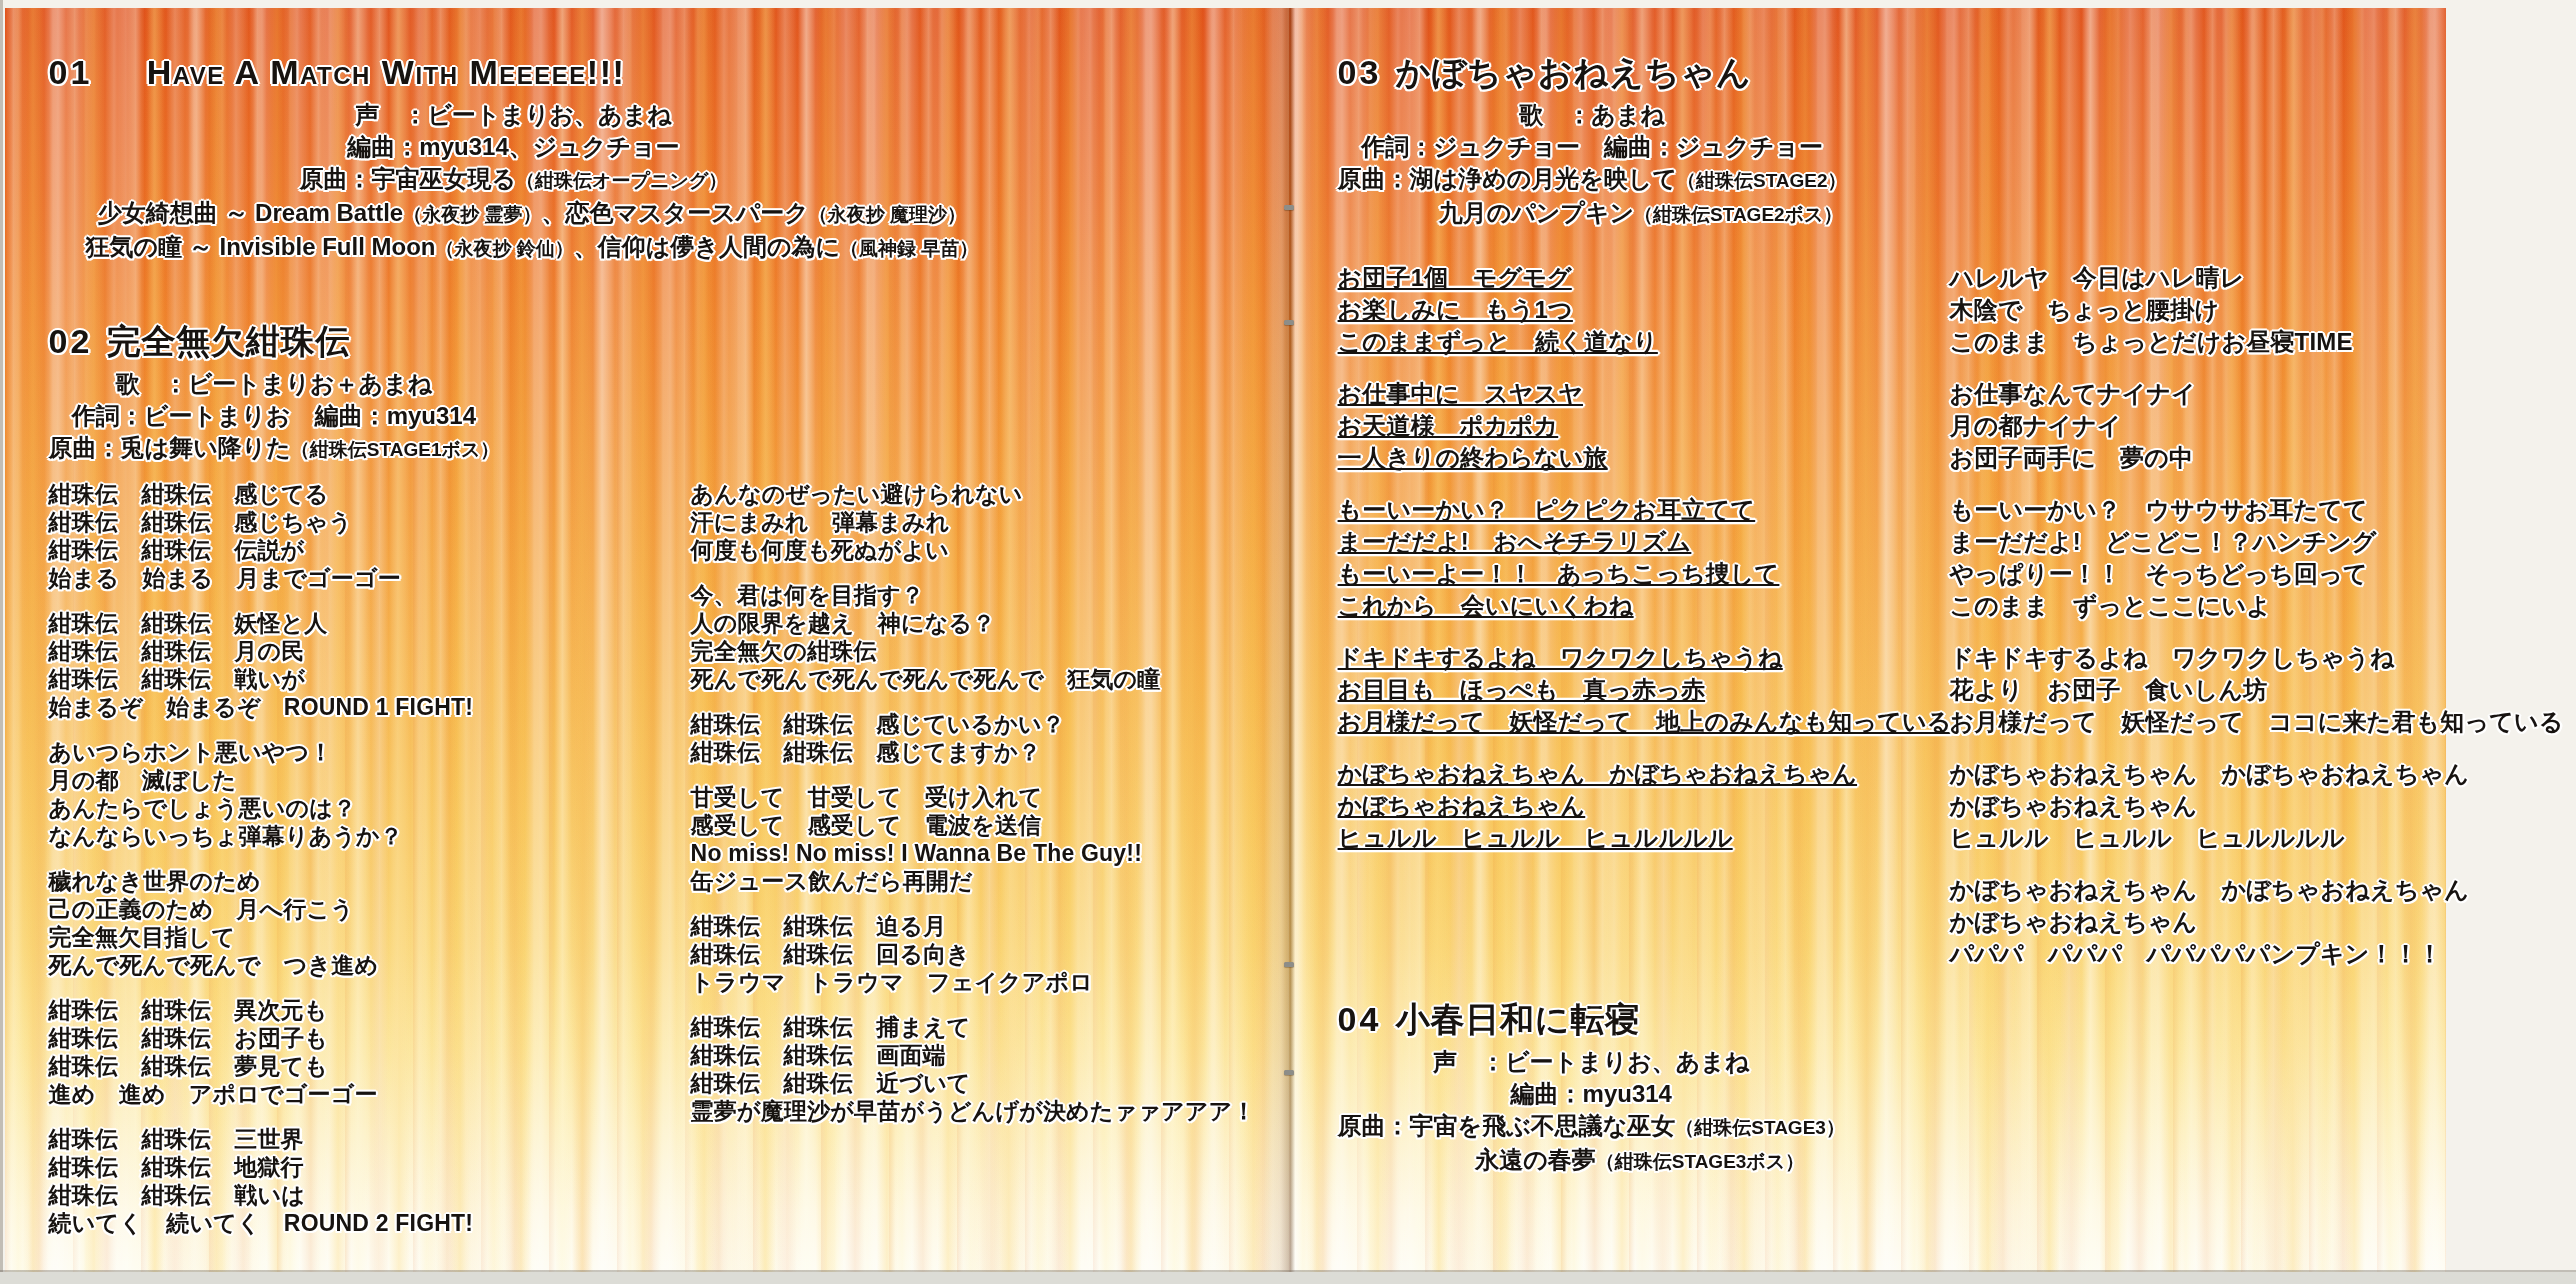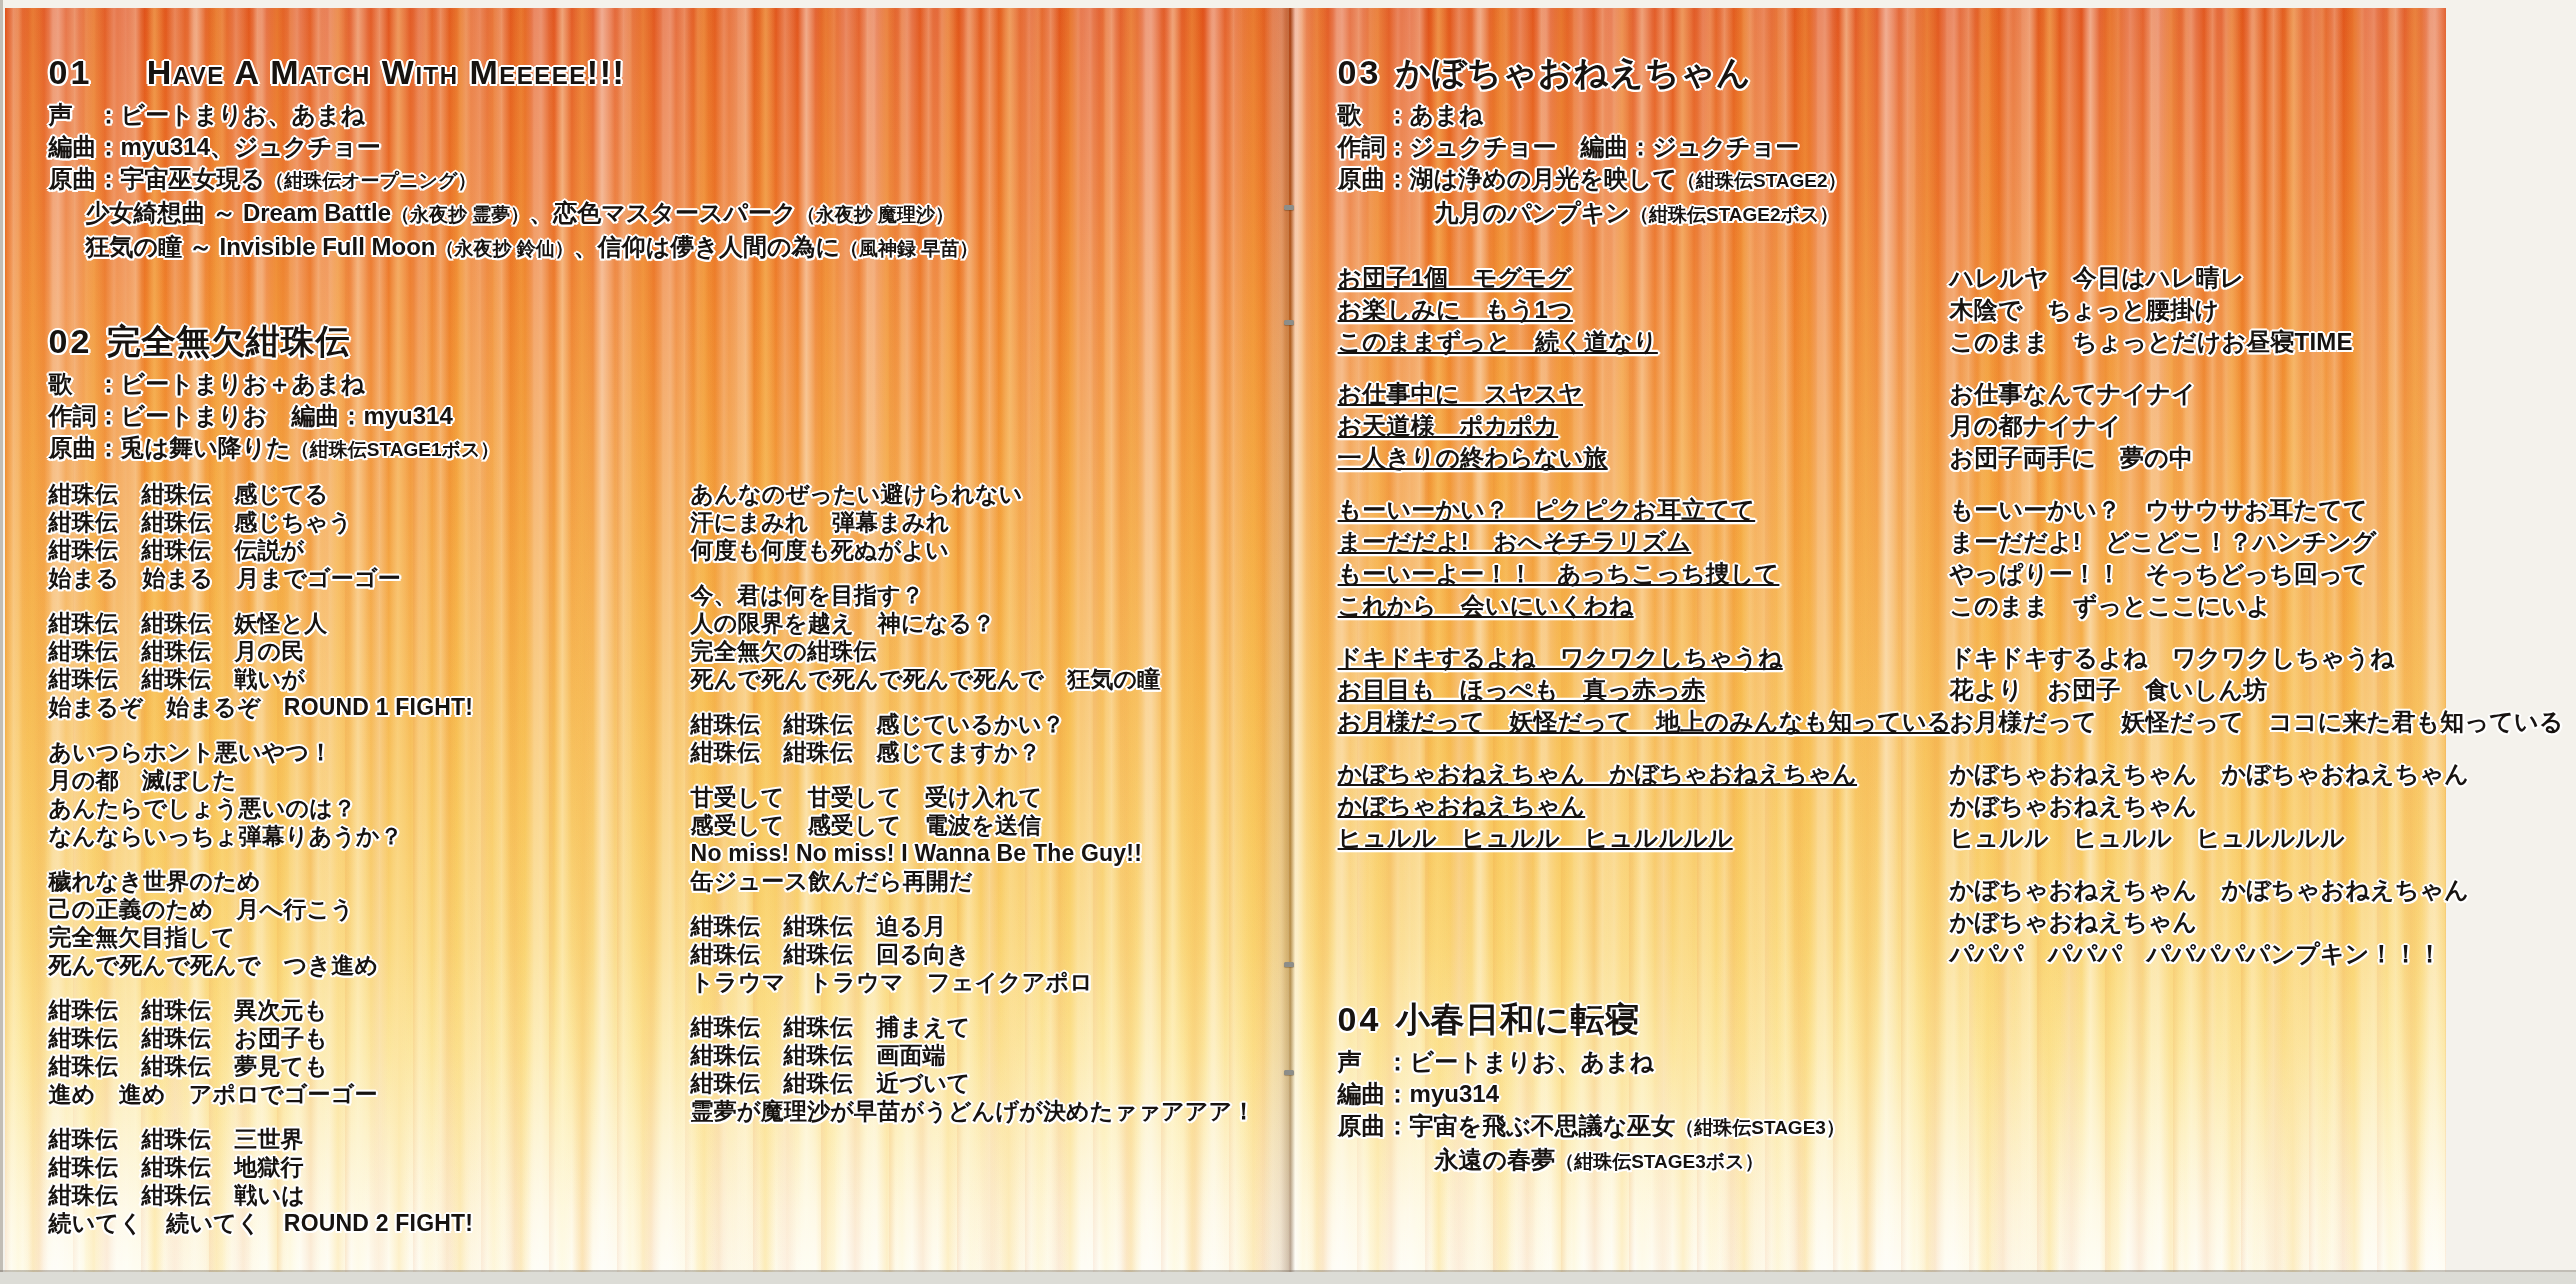--- a/index.html
+++ b/index.html
@@ -63,21 +63,21 @@
     text-shadow:
       2.3px 0 0 #fff, -2.3px 0 0 #fff, 0 2.3px 0 #fff, 0 -2.3px 0 #fff,
       1.5px 1.5px 0 #fff, -1.5px 1.5px 0 #fff, 1.5px -1.5px 0 #fff, -1.5px -1.5px 0 #fff;
   }
 
   .track { position:absolute; font-weight:700; z-index:2; }
   .title-line { font-size:34px; line-height:42px; white-space:nowrap; letter-spacing:0.8px; }
   .tnum { letter-spacing:3.1px; margin-right:14px; }
   .smallcaps { font-variant:small-caps; letter-spacing:1.5px;padding-left:40px; }
   .credits { margin-top:6.2px; font-size:24px; line-height:32px; }
-  .credit-line { white-space:nowrap; }
+  .credit-line { white-space:nowrap;text-align:center; }
   .credit-line .note { font-size:19px; }
   .ind1 { padding-left:37px; }
   .ind2 { padding-left:97px; }
 
   .lyrics-col { position:absolute; font-weight:700; z-index:2; }
   .page-left  .lyrics-col { font-size:23px; line-height:28px; }
   .page-left  .verse { margin-bottom:17px; }
   .page-right .lyrics-col { font-size:24px; line-height:32px; }
   .page-right .verse { margin-bottom:20px; }
   .lyric-line { white-space:nowrap; letter-spacing:0.2px; }

